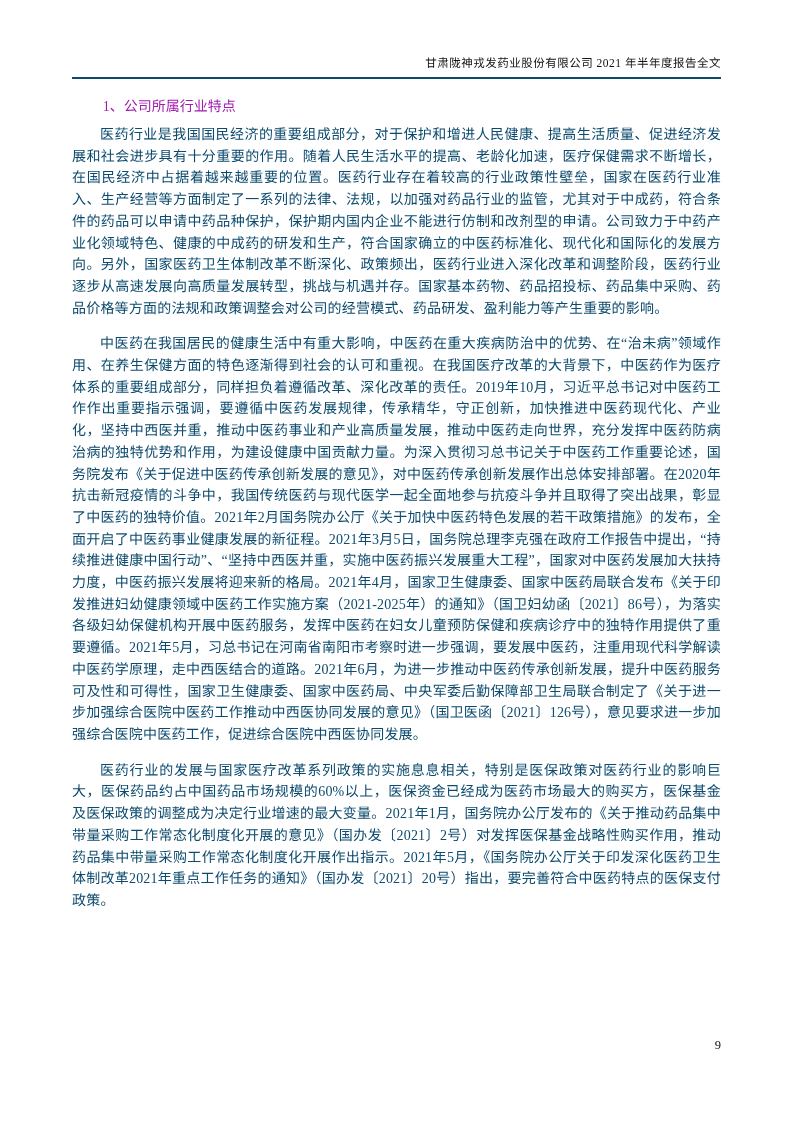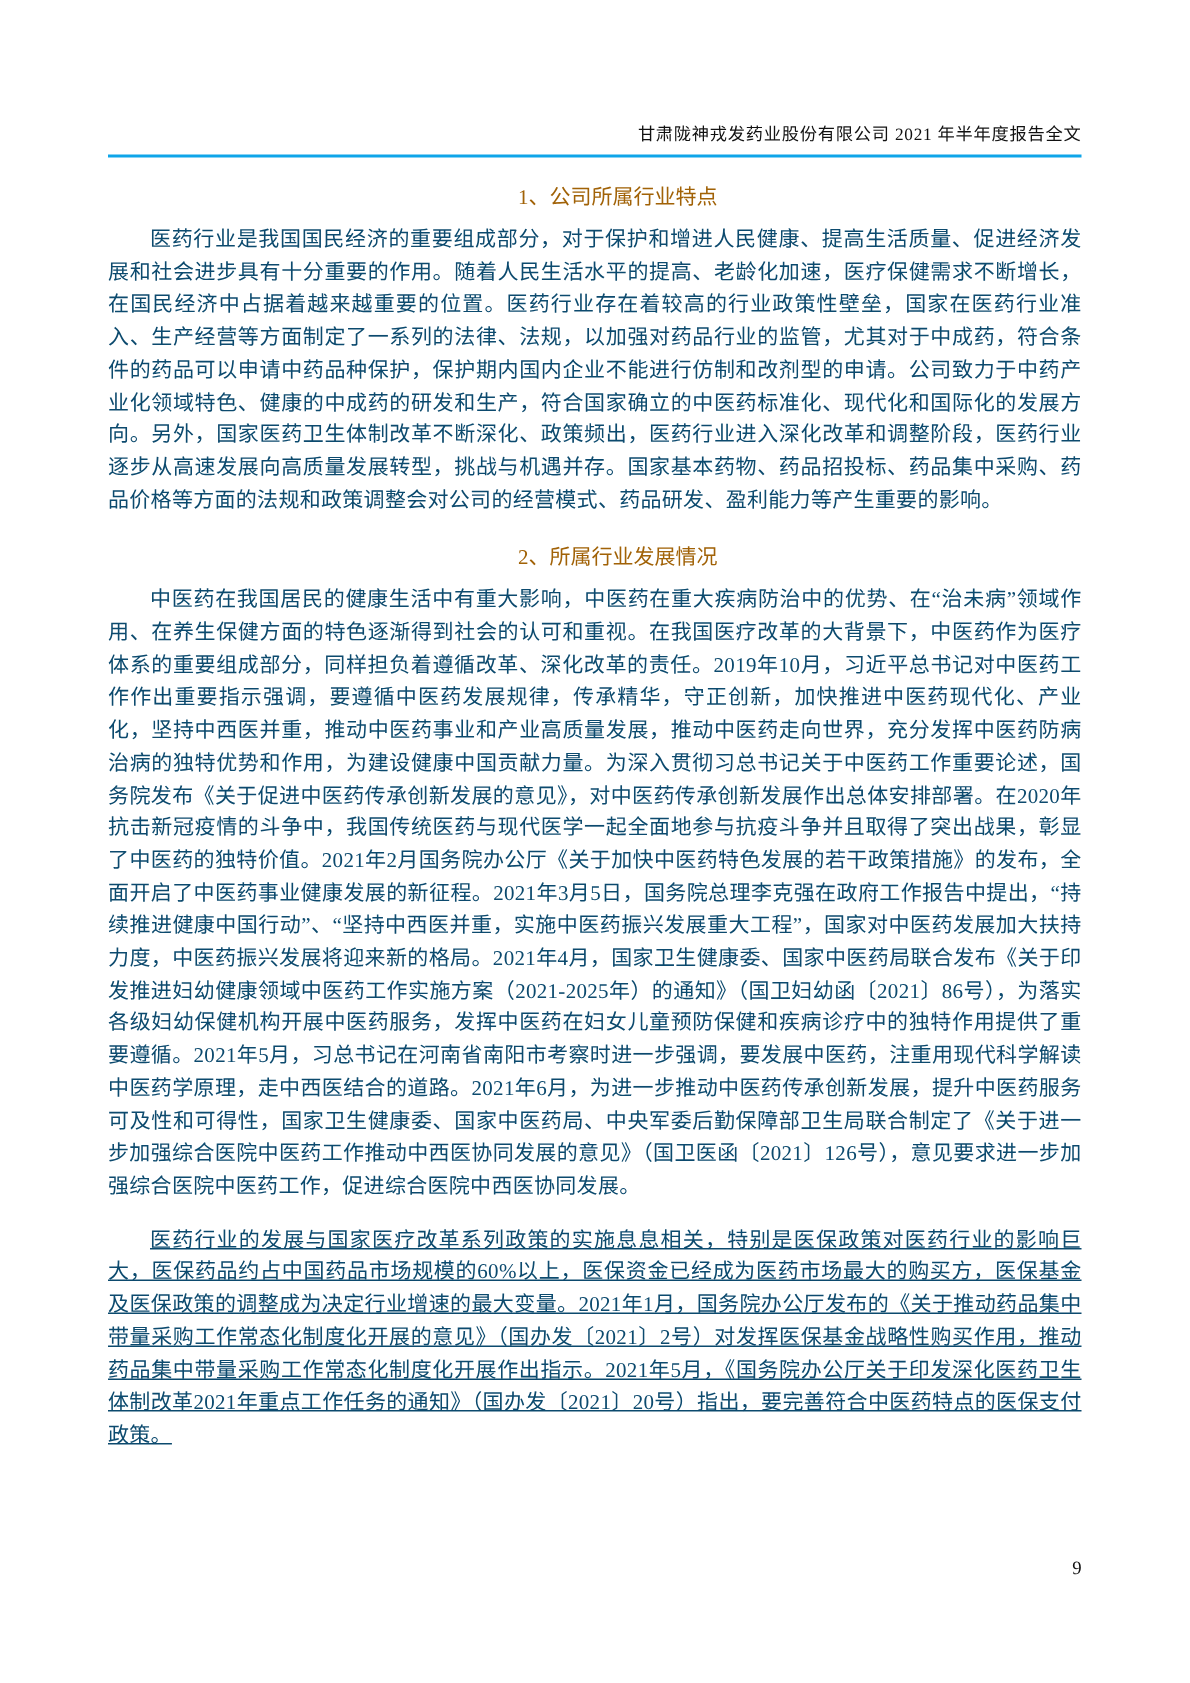--- a/index.html
+++ b/index.html
@@ -16,23 +16,23 @@
     font-family: "Liberation Serif", serif;
   }
   .page {
     box-sizing: border-box;
     width: 793px;
     height: 1122px;
     padding: 0 72px;
     position: relative;
   }
   .doc-header {
-    padding-top: 80px;
+    padding-top: 54px;
     padding-bottom: 7px;
-    border-bottom: 2px solid #0ea5e9;
+    border-bottom: 2px solid #0c4a6e;
     text-align: right;
     font-size: 11.5px;
     letter-spacing: 0.5px;
     color: #111111;
   }
   .doc-title {
     margin: 52px 0 0 0;
     text-align: center;
     font-size: 22px;
     line-height: 26px;
@@ -47,35 +47,33 @@
     font-weight: bold;
     letter-spacing: 0.5px;
     color: #000000;
   }
   .subsection-heading {
     margin: 19px 0 0 0;
     font-size: 14px;
     line-height: 17px;
     text-indent: 2.2em;
     font-weight: normal;
-    color: #a16207;
-    text-align: center;
+    color: #a21caf;
   }
   p.body-para {
     margin: 9px 0 0 0;
     font-size: 14px;
     line-height: 21.7px;
     text-align: justify;
     text-indent: 2em;
     letter-spacing: 0.2px;
     color: #0c4a6e;
   }
   p.body-para + p.body-para {
     margin-top: 14px;
-    text-decoration: underline;
   }
   .page-number {
     position: absolute;
     right: 72px;
     top: 1038px;
     font-size: 12.5px;
     color: #111111;
   }
 </style>
 </head>
@@ -86,21 +84,20 @@
   <div class="doc-header">
     <span>甘肃陇神戎发药业股份有限公司 2021 年半年度报告全文</span>
   </div>
 
 
 
   <h3 class="subsection-heading">1、公司所属行业特点</h3>
 
   <p class="body-para">医药行业是我国国民经济的重要组成部分，对于保护和增进人民健康、提高生活质量、促进经济发展和社会进步具有十分重要的作用。随着人民生活水平的提高、老龄化加速，医疗保健需求不断增长，在国民经济中占据着越来越重要的位置。医药行业存在着较高的行业政策性壁垒，国家在医药行业准入、生产经营等方面制定了一系列的法律、法规，以加强对药品行业的监管，尤其对于中成药，符合条件的药品可以申请中药品种保护，保护期内国内企业不能进行仿制和改剂型的申请。公司致力于中药产业化领域特色、健康的中成药的研发和生产，符合国家确立的中医药标准化、现代化和国际化的发展方向。另外，国家医药卫生体制改革不断深化、政策频出，医药行业进入深化改革和调整阶段，医药行业逐步从高速发展向高质量发展转型，挑战与机遇并存。国家基本药物、药品招投标、药品集中采购、药品价格等方面的法规和政策调整会对公司的经营模式、药品研发、盈利能力等产生重要的影响。</p>
 
-  <h3 class="subsection-heading">2、所属行业发展情况</h3>
 
   <p class="body-para">中医药在我国居民的健康生活中有重大影响，中医药在重大疾病防治中的优势、在“治未病”领域作用、在养生保健方面的特色逐渐得到社会的认可和重视。在我国医疗改革的大背景下，中医药作为医疗体系的重要组成部分，同样担负着遵循改革、深化改革的责任。2019年10月，习近平总书记对中医药工作作出重要指示强调，要遵循中医药发展规律，传承精华，守正创新，加快推进中医药现代化、产业化，坚持中西医并重，推动中医药事业和产业高质量发展，推动中医药走向世界，充分发挥中医药防病治病的独特优势和作用，为建设健康中国贡献力量。为深入贯彻习总书记关于中医药工作重要论述，国务院发布《关于促进中医药传承创新发展的意见》，对中医药传承创新发展作出总体安排部署。在2020年抗击新冠疫情的斗争中，我国传统医药与现代医学一起全面地参与抗疫斗争并且取得了突出战果，彰显了中医药的独特价值。2021年2月国务院办公厅《关于加快中医药特色发展的若干政策措施》的发布，全面开启了中医药事业健康发展的新征程。2021年3月5日，国务院总理李克强在政府工作报告中提出，“持续推进健康中国行动”、“坚持中西医并重，实施中医药振兴发展重大工程”，国家对中医药发展加大扶持力度，中医药振兴发展将迎来新的格局。2021年4月，国家卫生健康委、国家中医药局联合发布《关于印发推进妇幼健康领域中医药工作实施方案（2021-2025年）的通知》（国卫妇幼函〔2021〕86号），为落实各级妇幼保健机构开展中医药服务，发挥中医药在妇女儿童预防保健和疾病诊疗中的独特作用提供了重要遵循。2021年5月，习总书记在河南省南阳市考察时进一步强调，要发展中医药，注重用现代科学解读中医药学原理，走中西医结合的道路。2021年6月，为进一步推动中医药传承创新发展，提升中医药服务可及性和可得性，国家卫生健康委、国家中医药局、中央军委后勤保障部卫生局联合制定了《关于进一步加强综合医院中医药工作推动中西医协同发展的意见》（国卫医函〔2021〕126号），意见要求进一步加强综合医院中医药工作，促进综合医院中西医协同发展。</p>
 
   <p class="body-para">医药行业的发展与国家医疗改革系列政策的实施息息相关，特别是医保政策对医药行业的影响巨大，医保药品约占中国药品市场规模的60%以上，医保资金已经成为医药市场最大的购买方，医保基金及医保政策的调整成为决定行业增速的最大变量。2021年1月，国务院办公厅发布的《关于推动药品集中带量采购工作常态化制度化开展的意见》（国办发〔2021〕2号）对发挥医保基金战略性购买作用，推动药品集中带量采购工作常态化制度化开展作出指示。2021年5月，《国务院办公厅关于印发深化医药卫生体制改革2021年重点工作任务的通知》（国办发〔2021〕20号）指出，要完善符合中医药特点的医保支付政策。</p>
 
   <div class="page-number">9</div>
 
 </div>
 
 </body></html>

